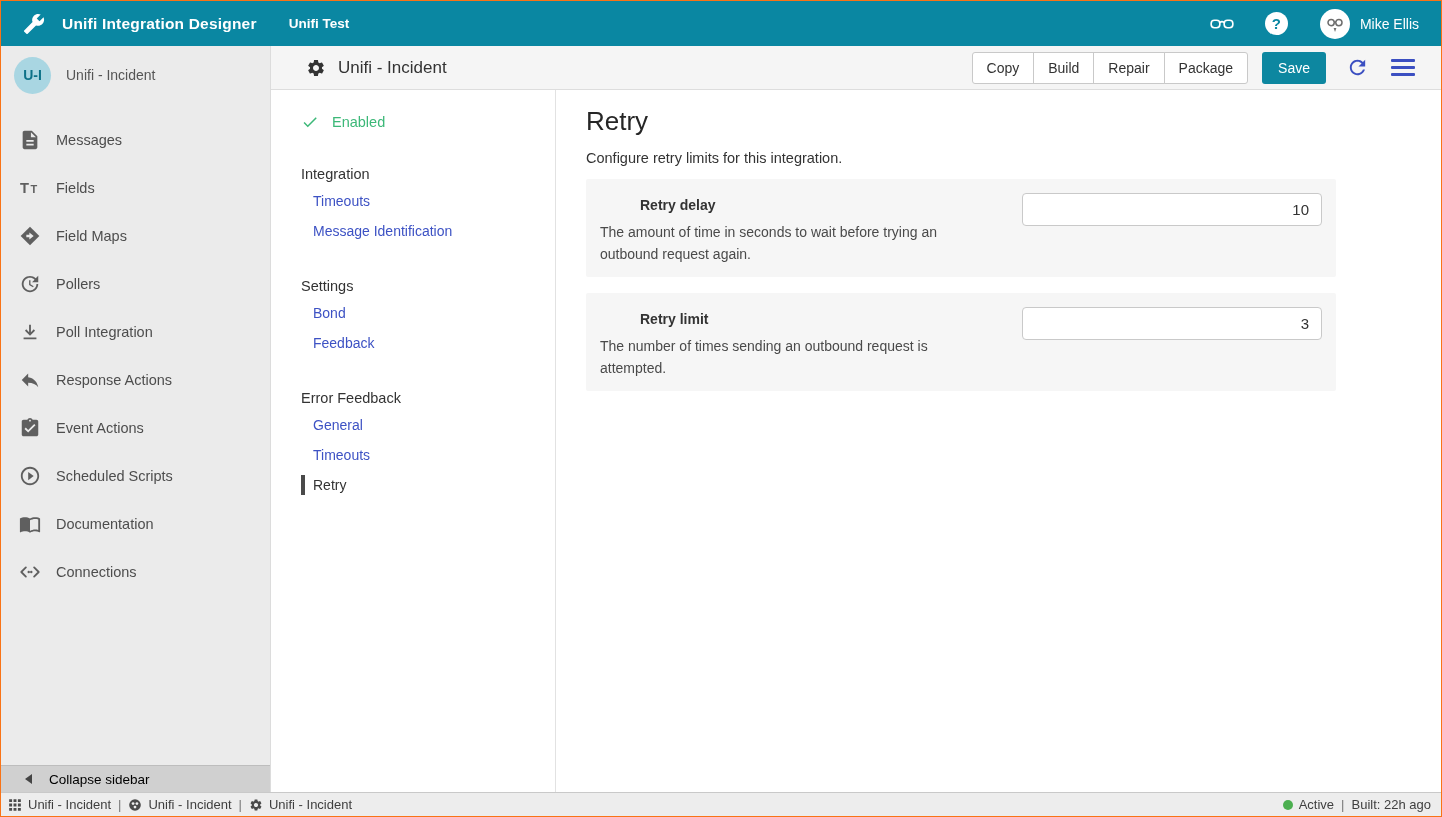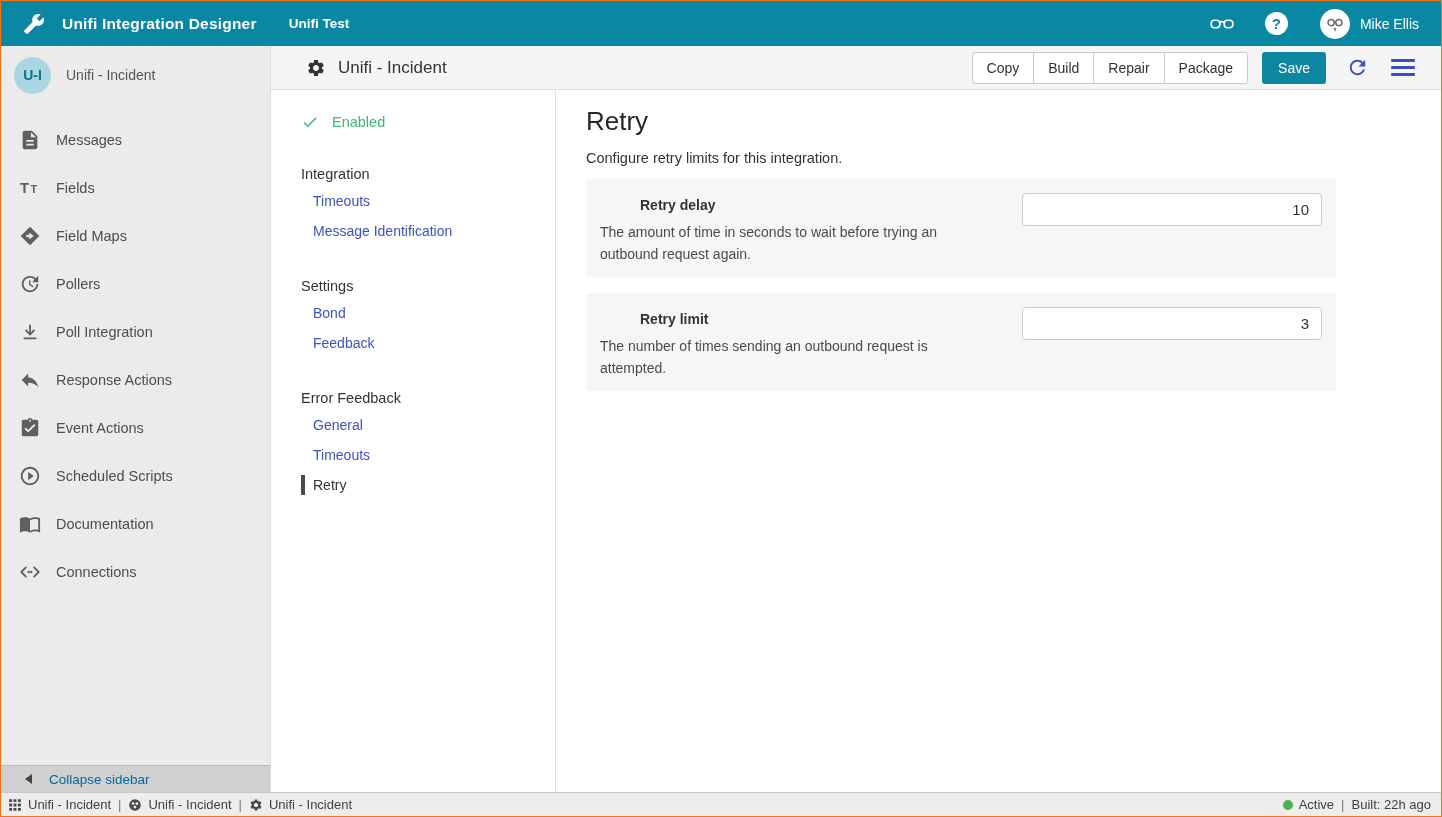--- a/index.html
+++ b/index.html
@@ -30,21 +30,21 @@
     display:flex; align-items:center; justify-content:center; font-size:14px; font-weight:bold; }
   .side-app-name { margin-left:15px; font-size:14px; color:#555; }
   .side-menu { flex:1; padding-top:12px;text-align:center; }
   .side-item { height:48px; display:flex; align-items:center; padding-left:18px; cursor:pointer; }
   .side-item svg { width:22px; height:22px; flex:0 0 22px; }
   .side-item-label { margin-left:15px; font-size:14.5px; color:#4d4d4d; }
   .side-collapse { flex:0 0 27px; background:#d0d0d0; border-top:1px solid #bdbdbd;
     display:flex; align-items:center; padding-left:24px; cursor:pointer; }
   .collapse-tri { width:0; height:0; border-top:5px solid transparent; border-bottom:5px solid transparent;
     border-right:7px solid #444; margin-right:17px; }
-  .collapse-label { font-size:13.5px; color:#0369a1; }
+  .collapse-label { font-size:13.5px; color:#000000; }
   
   .content { flex:1; display:flex; flex-direction:column; min-width:0; background:#fff; }
   .content-header { flex:0 0 44px; background:#f5f5f5; border-bottom:1px solid #ddd;
     display:flex; align-items:center; padding:0 14px 0 35px; }
   .ch-title { font-size:17px; color:#333; margin-left:12px; }
   .ch-spacer { flex:1; }
   .btn-group { display:flex; }
   .btn { background:#fff; border:1px solid #c9c9c9; color:#333; font-size:14px; font-family:inherit;
     padding:7px 14px; cursor:pointer; margin-left:-1px; }
   .btn:first-child { border-radius:3px 0 0 3px; margin-left:0; }

